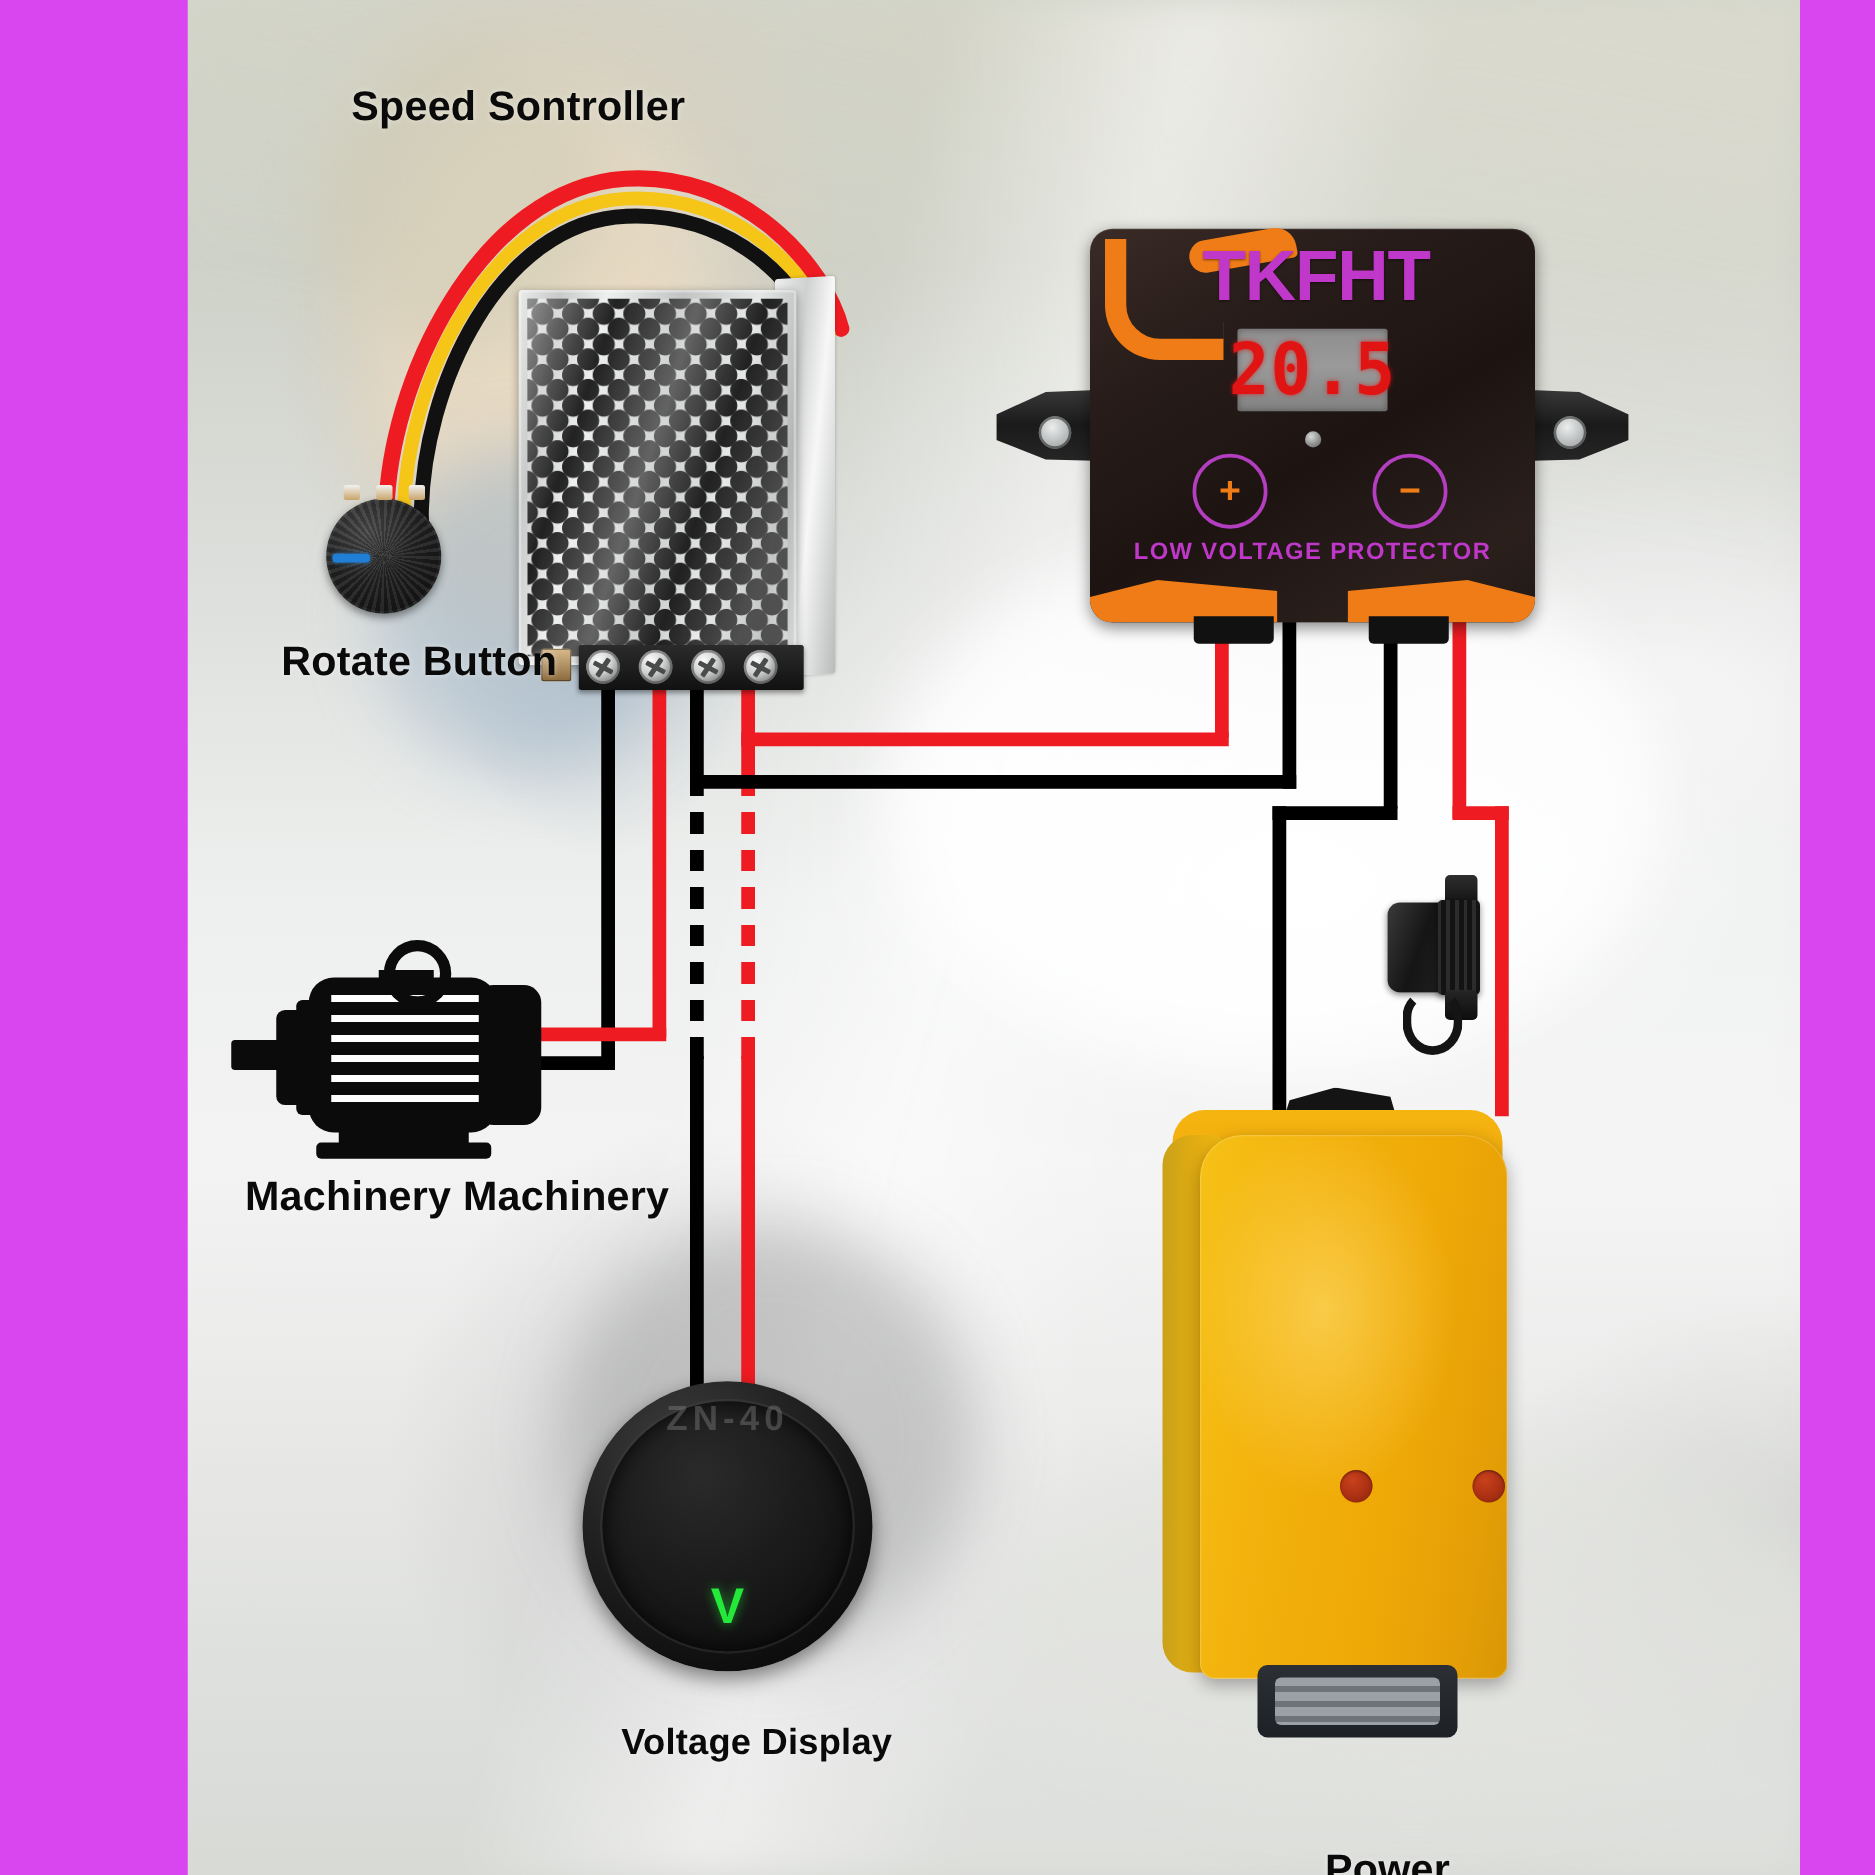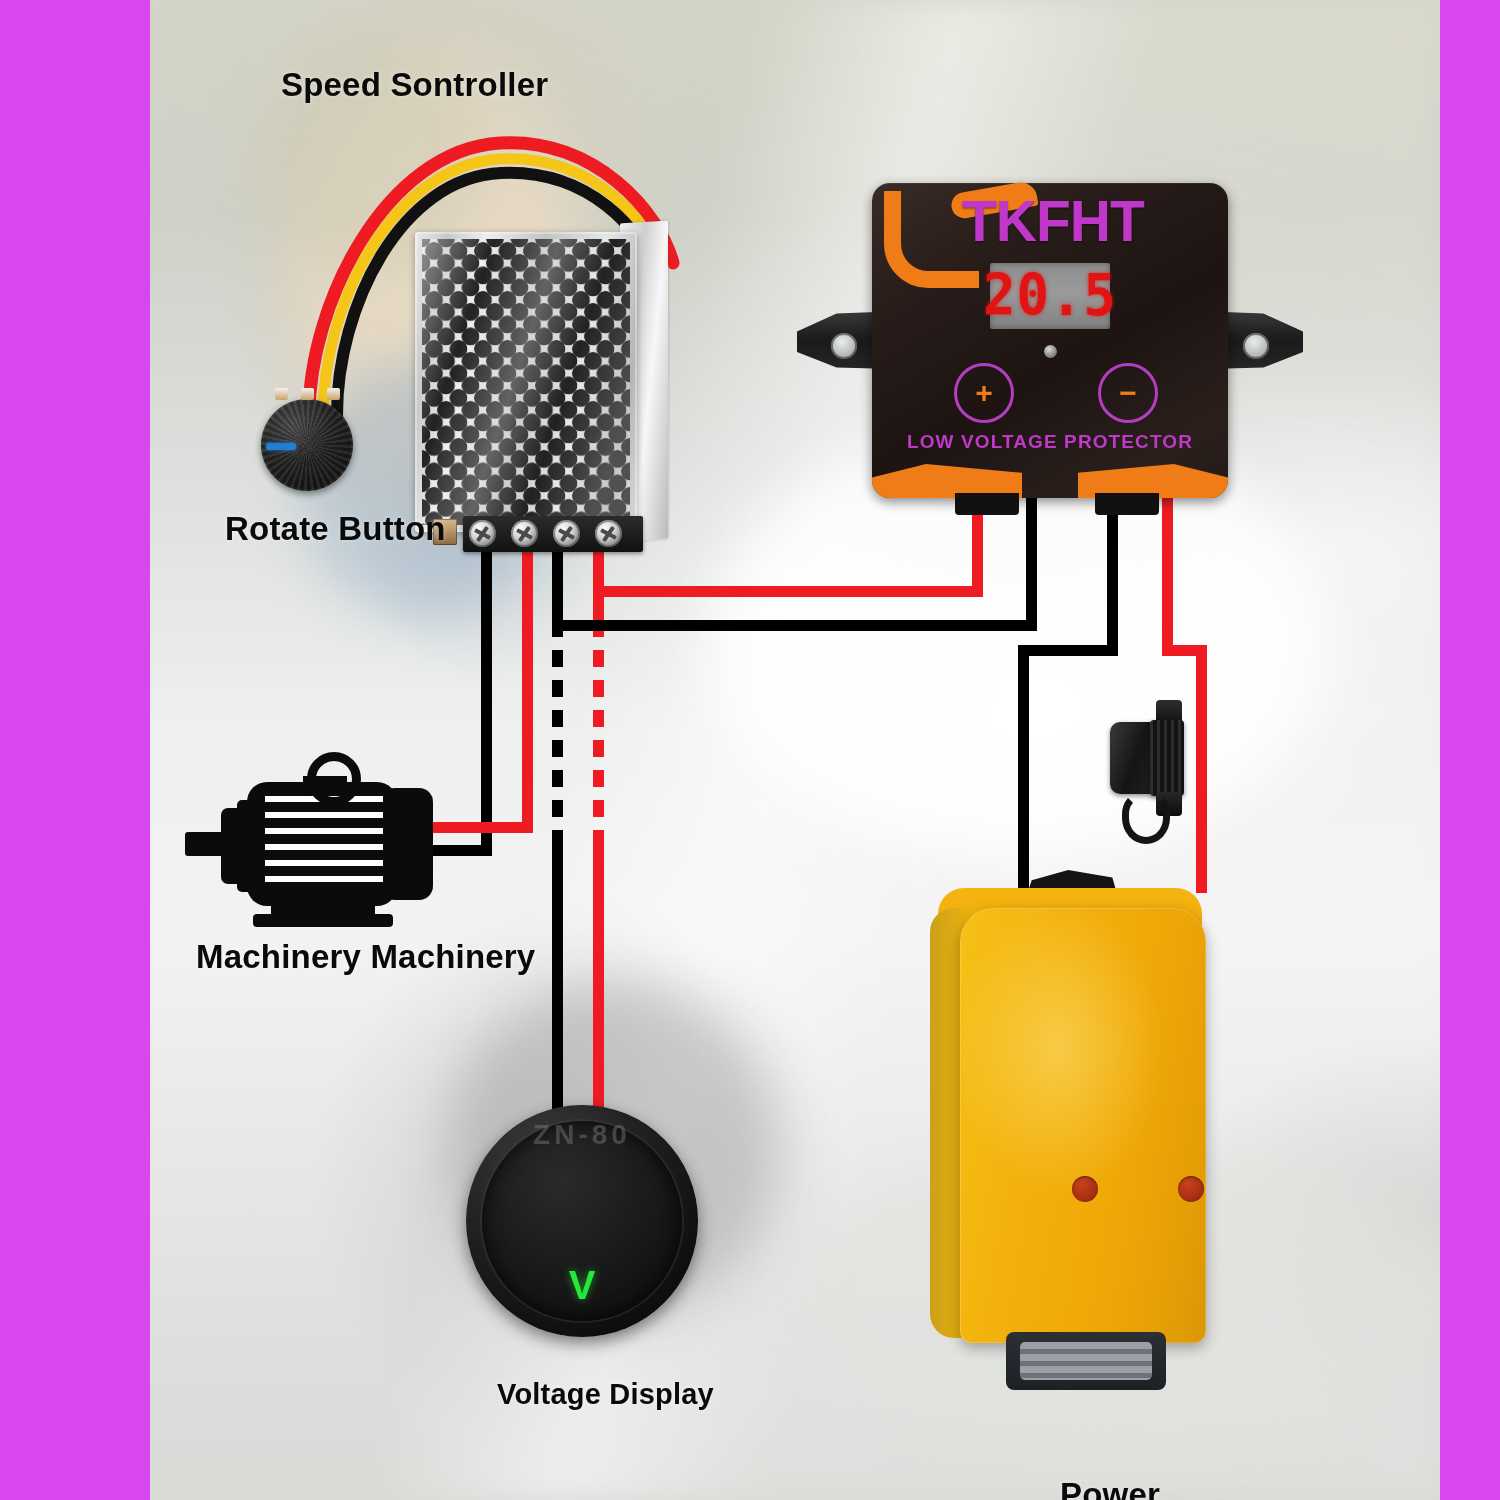--- a/index.html
+++ b/index.html
@@ -350,18 +350,18 @@
     <div class="fins"></div>
     <div class="hookStem"></div>
     <div class="hook"></div>
     <div class="foot"></div>
     <div class="footbar"></div>
   </div>
   <div class="cap" style="left:196px;top:938px;font-size:33px;">Machinery Machinery</div>
 
   <div id="vdisp">
     <div class="ring"></div>
-    <div class="emboss">ZN-80</div>
+    <div class="emboss">ZN-40</div>
     <div class="unit">V</div>
   </div>
   <div class="cap" style="left:497px;top:1378px;font-size:29px;">Voltage Display</div>
 
 </div>
 
 </body></html>

